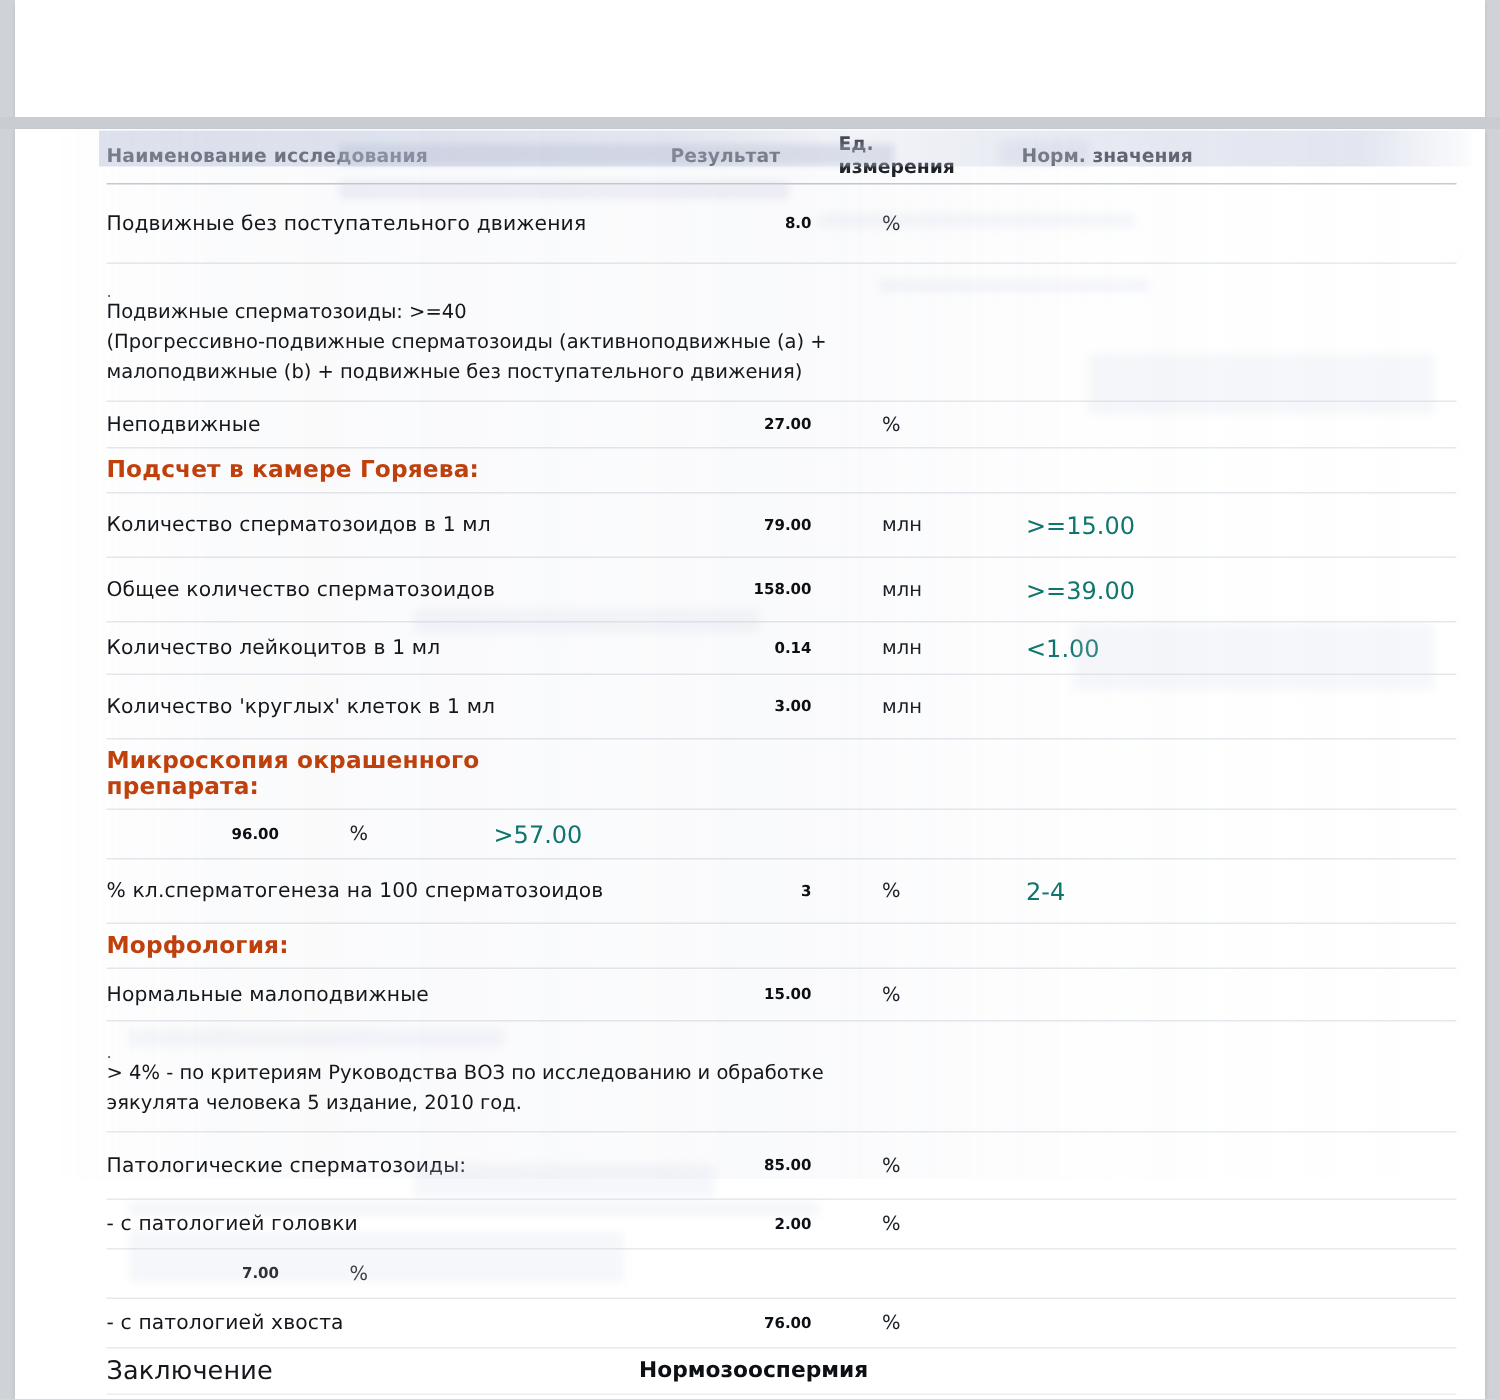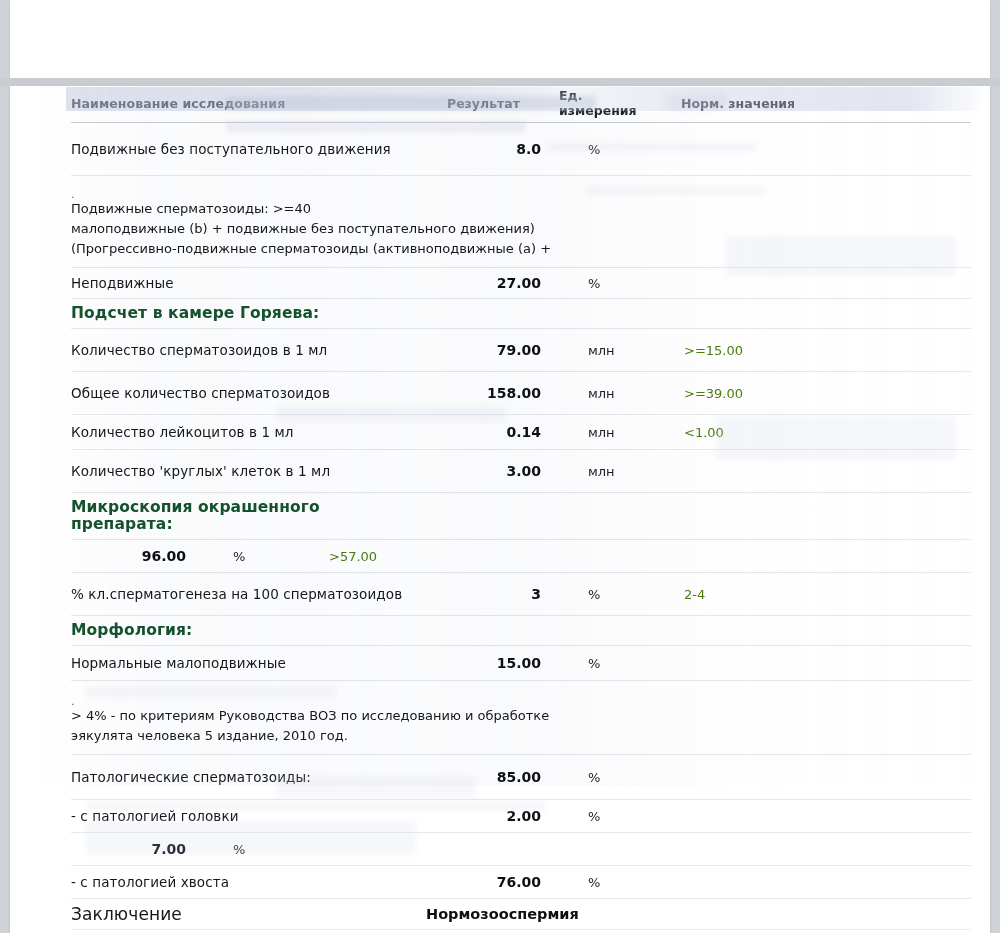--- a/index.html
+++ b/index.html
@@ -98,39 +98,39 @@
     font-size: 13.5px;
     color: #14171c;
     line-height: 17px;
     padding: 6px 0 6px 0;
     letter-spacing: 0.1px;
   }
   .c-result {
     width: 115px;
     flex: 0 0 115px;
     text-align: right;
-    font-size: 14px;
+    font-size: 10px;
     font-weight: 700;
     color: #0c0f13;
     padding-right: 3px;
   }
   .c-unit {
     width: 100px;
     flex: 0 0 100px;
     text-align: left;
     font-size: 13px;
     color: #1b1f26;
     padding-left: 44px;
     box-sizing: border-box;
   }
   .c-norm {
     flex: 1 1 auto;
     text-align: left;
-    font-size: 13px;
-    color: #4d7c0f;
+    font-size: 16px;
+    color: #0f766e;
     padding-left: 40px;
     box-sizing: border-box;
   }
 
   
   .row.header {
     min-height: 26px;
     border-bottom: 1px solid rgba(150,158,175,0.55);
   }
   .row.header .c-name,
@@ -166,21 +166,21 @@
   }
 
   
   .row.section {
     min-height: 28px;
     border-bottom: 1px solid rgba(198,203,214,0.45);
   }
   .row.section .c-name {
     font-size: 15.5px;
     font-weight: 700;
-    color: #14532d;
+    color: #c2410c;
     letter-spacing: 0.1px;
   }
 
   
   .note {
     position: relative;
     font-size: 13px;
     color: #14171c;
     line-height: 20px;
     padding: 2px 0 8px 0;
@@ -241,22 +241,22 @@
         <div class="row" style="min-height:52px">
           <div class="c-name">Подвижные без поступательного движения</div>
           <div class="c-result">8.0</div>
           <div class="c-unit">%</div>
           <div class="c-norm"></div>
         </div>
 
         <div class="note" style="padding-top:14px">
           <span class="dot">.</span>
           <div>Подвижные сперматозоиды: &gt;=40</div>
+          <div>(Прогрессивно-подвижные сперматозоиды (активноподвижные (a) +</div>
           <div>малоподвижные (b) + подвижные без поступательного движения)</div>
-          <div>(Прогрессивно-подвижные сперматозоиды (активноподвижные (a) +</div>
         </div>
 
         <div class="row">
           <div class="c-name">Неподвижные</div>
           <div class="c-result">27.00</div>
           <div class="c-unit">%</div>
           <div class="c-norm"></div>
         </div>
 
         <div class="row section">

